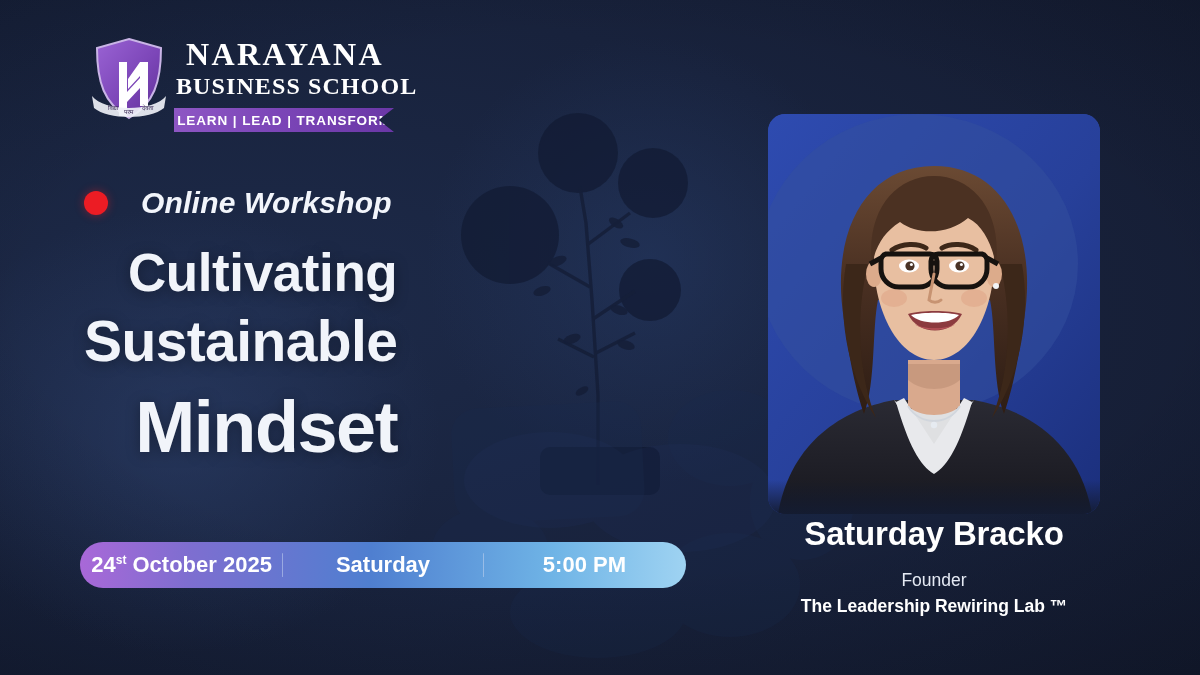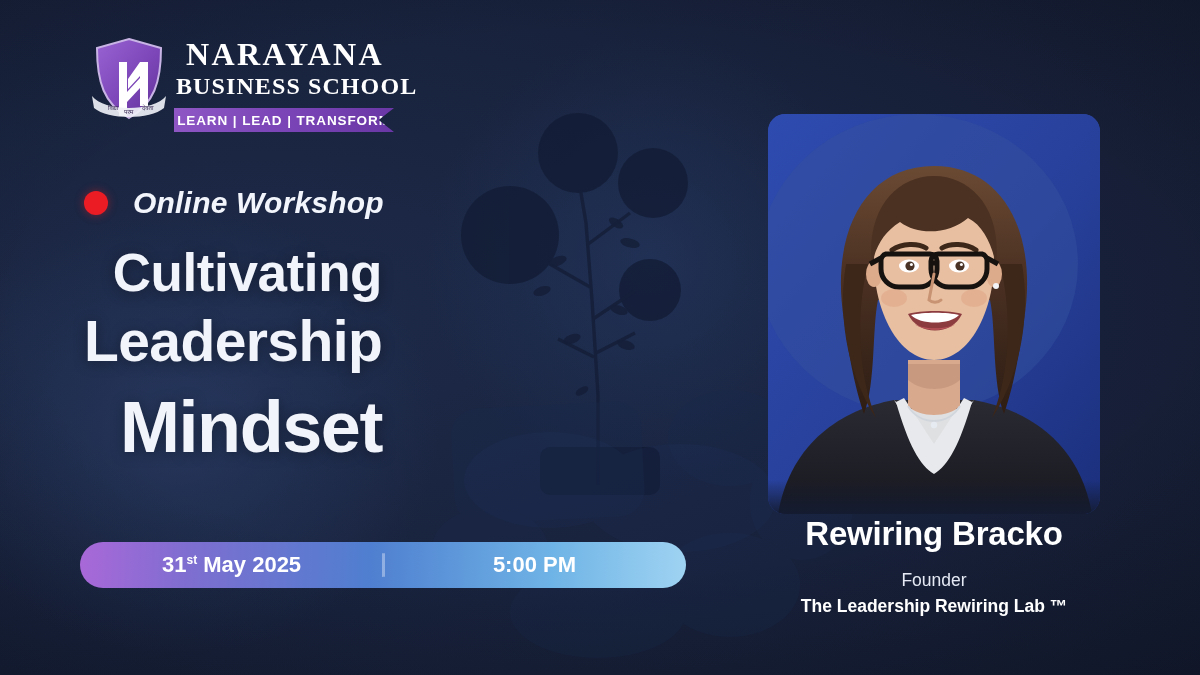--- a/index.html
+++ b/index.html
@@ -59,21 +59,21 @@
     clip-path: polygon(0 0, 100% 0, 93% 50%, 100% 100%, 0 100%);
     display:flex; align-items:center; justify-content:center;
   }
   .tagline-bar span {
     color:#ffffff; font-size:13.5px; font-weight:700; letter-spacing:.9px; white-space:nowrap;
   }
 
   
   .kicker {
     position:absolute; left:84px; top:186px;
-    display:flex; align-items:center; gap:25px;
+    display:flex; align-items:center; gap:33px;
   }
   .live-dot {
     width:24px; height:24px; border-radius:50%;
     background:#ec1c24; box-shadow:0 0 10px rgba(236,28,36,.45);
   }
   .kicker-text {
     color:#f2f5fb; font-size:30px; font-weight:800; font-style:italic;
     letter-spacing:.2px; white-space:nowrap;
   }
 
@@ -220,28 +220,29 @@
     </div>
   </div>
 
   <div class="kicker">
     <div class="live-dot"></div>
     <div class="kicker-text">Online Workshop</div>
   </div>
 
   <div class="headline">
     <div class="h-line h1">Cultivating</div>
-    <div class="h-line h2">Leadership</div>
+    <div class="h-line h2">Sustainable</div>
     <div class="h-line h3">Mindset</div>
   </div>
 
   <div class="pill-outer">
     <div class="pill-inner">
-      <div class="pill-seg"><span>31</span><sup>st</sup><span> May 2025</span></div>
+      <div class="pill-seg"><span>24</span><sup>st</sup><span> October 2025</span></div>
       <div class="pill-div"></div>
+      <div class="pill-seg">Saturday</div>
       <div class="pill-div"></div>
       <div class="pill-seg">5:00 PM</div>
     </div>
   </div>
 
   <div class="photo">
     <svg viewBox="0 0 332 400" width="332" height="400">
       <defs>
         <linearGradient id="bgph" x1="0" y1="0" x2="1" y2="1">
           <stop offset="0%" stop-color="#2e4bb0"></stop>
@@ -314,18 +315,18 @@
         <path d="M145 209 C156 218 178 218 189 209 C180 216 154 216 145 209 Z" fill="#b8545a"></path>
 
         <ellipse cx="126" cy="184" rx="13" ry="9" fill="#dc9a7e" opacity=".4"></ellipse>
         <ellipse cx="206" cy="184" rx="13" ry="9" fill="#dc9a7e" opacity=".4"></ellipse>
       </g>
     </svg>
     <div class="photo-fade"></div>
   </div>
 
   <div class="speaker">
-    <div class="sp-name">Rewiring Bracko</div>
+    <div class="sp-name">Saturday Bracko</div>
     <div class="sp-role">Founder</div>
     <div class="sp-org">The Leadership Rewiring Lab ™</div>
   </div>
 
 </div>
 
 </body></html>

